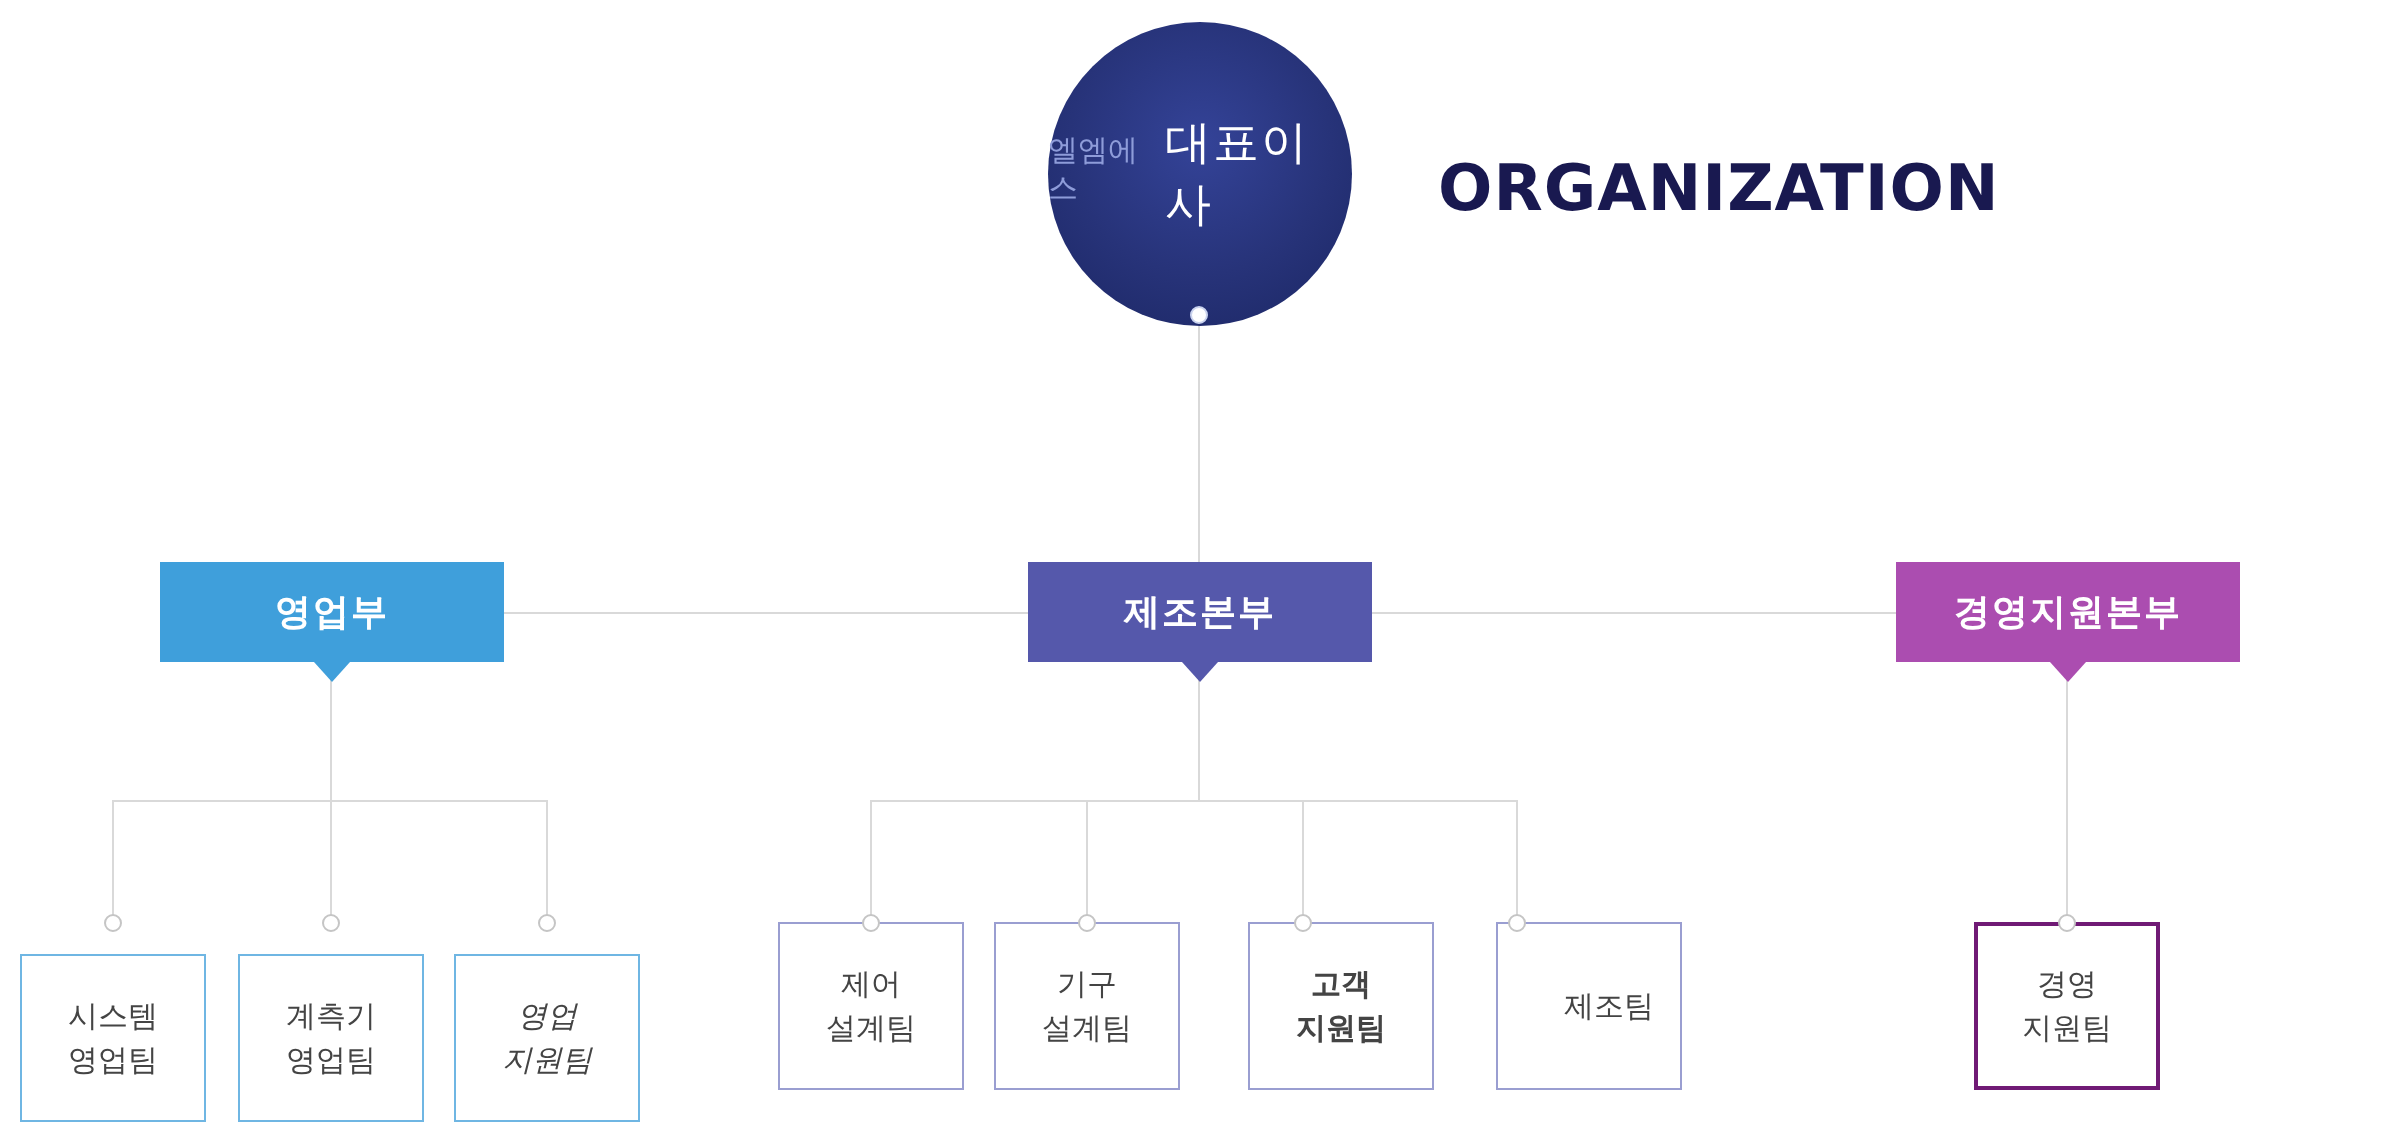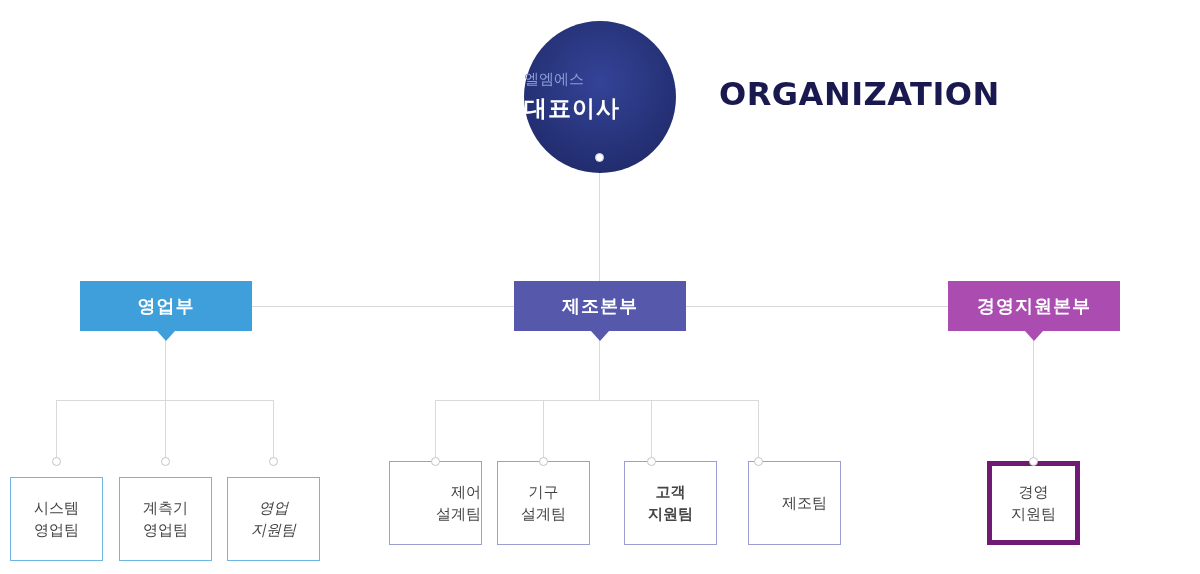--- a/index.html
+++ b/index.html
@@ -7,28 +7,28 @@
     position: relative;
     width: 1200px;
     height: 574px;
     background: #ffffff;
     font-family: "DejaVu Sans", "Liberation Sans", sans-serif;
     overflow: hidden;
   }
   .ln { position: absolute; background: #d9d9d9; z-index: 0; }
 
   .ceo-circle {
-    position: absolute; left: 524px; top: 21px;
+    position: absolute; left: 524px; top: 11px;
     width: 152px; height: 152px; border-radius: 50%;
     background: radial-gradient(circle at 50% 40%, #344398 0%, #273379 55%, #1b2663 100%);
-    display: flex; flex-direction: column; justify-content: center;
+    display: flex; align-items: center; justify-content: center;
     z-index: 2;
   }
   .ceo-sub { color: #8e9cd9; font-size: 15px; margin-bottom: 4px; }
-  .ceo-title { color: #ffffff; font-size: 23px; font-weight: 700; letter-spacing: 1px; }
+  .ceo-title { color: #ffffff; font-size: 23px; font-weight: 400; letter-spacing: 1px; }
   .ceo-dot {
     position: absolute; left: 595px; top: 153px;
     width: 9px; height: 9px; border-radius: 50%;
     background: #ffffff; border: 1px solid #c9d2ee; box-sizing: border-box; z-index: 3;
   }
   .heading {
     position: absolute; left: 703px; top: 62px; margin: 16px;
     font-size: 32px; font-weight: 800; letter-spacing: 0.5px;
     color: #191950; z-index: 2; line-height: 1;
   }
@@ -55,23 +55,23 @@
   .team {
     position: absolute; top: 461px; width: 93px; height: 84px;
     background: #ffffff; box-sizing: border-box;
     display: flex; flex-direction: column; align-items: center; justify-content: center;
     color: #444444; font-size: 15px; line-height: 1.5; text-align: center;
     z-index: 1;
   }
   .team span { display: block; }
   .tb-sales { border: 1px solid #6fb6e3; margin-top: 16px; }
   .tb-mfg   { border: 1px solid #9a9ed1; }
-  .tb-mgmt  { border: 5px solid #701a75; }
+  .tb-mgmt  { border: 2px solid #701a75; }
   .t1 { left: 10px; }  .t2 { left: 119px; } .t3 { left: 227px; font-style: italic; }
-  .t4 { left: 389px; align-items: flex-end; } .t5 { left: 497px; justify-content: center; } .t6 { left: 624px; font-weight: bold; } .t7 { left: 748px; padding-left: 20px; }
+  .t4 { left: 389px; } .t5 { left: 497px; justify-content: center; } .t6 { left: 624px; font-weight: bold; } .t7 { left: 748px; padding-left: 20px; }
   .t8 { left: 987px; }
 
   .node-dot {
     position: absolute; top: 457px;
     width: 7px; height: 7px; border-radius: 50%;
     background: #ffffff; border: 1px solid #c5c5c5;
     z-index: 3;
   }
 </style>
 </head>

